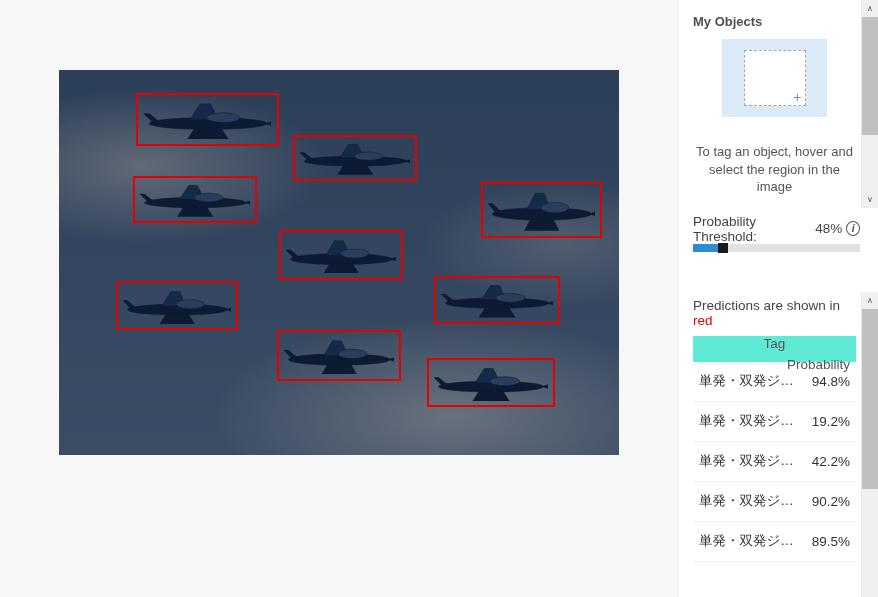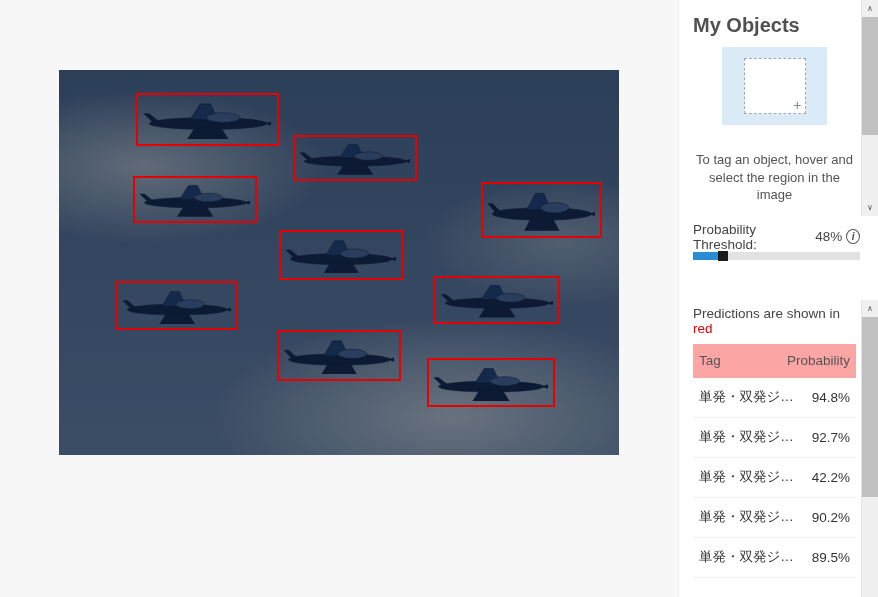--- a/index.html
+++ b/index.html
@@ -85,21 +85,21 @@
     width: 17px; height: 17px;
     display: flex; align-items: center; justify-content: center;
     font-size: 8px; color: #555;
     cursor: pointer;
   }
   .scroll-thumb {
     width: 100%;
     background: #c0c0c0;
   }
   h2.section-title {
-    font-size: 20px;
+    font-size: 13px;
     font-weight: 600;
     color: #505050;
     margin-bottom: 10px;
   }
   
   .dropzone-wrap { display: flex; justify-content: center; }
   .dropzone {
     width: 105px; height: 78px;
     background: #dbeaf7;
     position: relative;
@@ -159,23 +159,23 @@
   
   .sec-predictions { flex: 1; }
   .pred-caption { font-size: 13.5px; color: #444; margin-bottom: 8px; }
   .pred-caption .red { color: #e00000; }
   .pred-table-header, .pred-row {
     display: flex; align-items: center;
     gap: 6px;
     padding: 0 6px;
   }
   .pred-table-header {
-    height: 34px;
-    background: #fca5a5;
-    font-size: 13.5px; color: #555;
+    height: 26px;
+    background: #5eead4;
+    font-size: 13.5px; color: #555; flex-direction: column;
   }
   .pred-table-header .col-prob { margin-left: auto; }
   .pred-row {
     height: 40px;
     border-bottom: 1px solid #eee;
     font-size: 13.5px; color: #333;
   }
   .pred-row .tag {
     flex: 1;
     white-space: nowrap; overflow: hidden; text-overflow: ellipsis;
@@ -362,21 +362,21 @@
       <span class="col-tag">Tag</span>
       <span class="col-prob">Probability</span>
     </div>
     <div id="pred-rows">
         <div class="pred-row">
           <span class="tag">単発・双発ジェッ...</span>
           <span class="prob">94.8%</span>
         </div>
         <div class="pred-row">
           <span class="tag">単発・双発ジェッ...</span>
-          <span class="prob">92.7%</span>
+          <span class="prob">19.2%</span>
         </div>
         <div class="pred-row">
           <span class="tag">単発・双発ジェッ...</span>
           <span class="prob">42.2%</span>
         </div>
         <div class="pred-row">
           <span class="tag">単発・双発ジェッ...</span>
           <span class="prob">90.2%</span>
         </div>
         <div class="pred-row">

